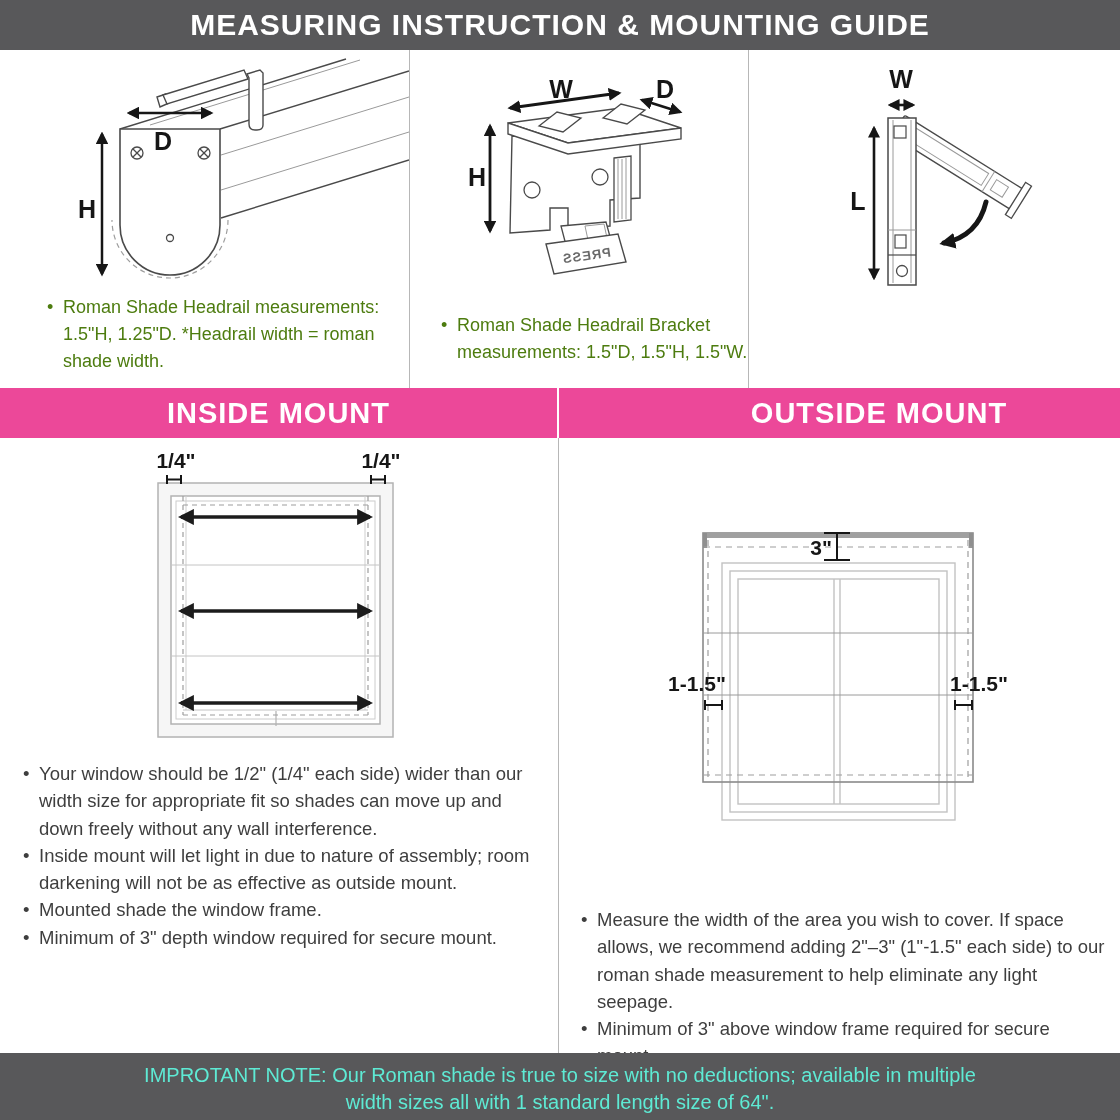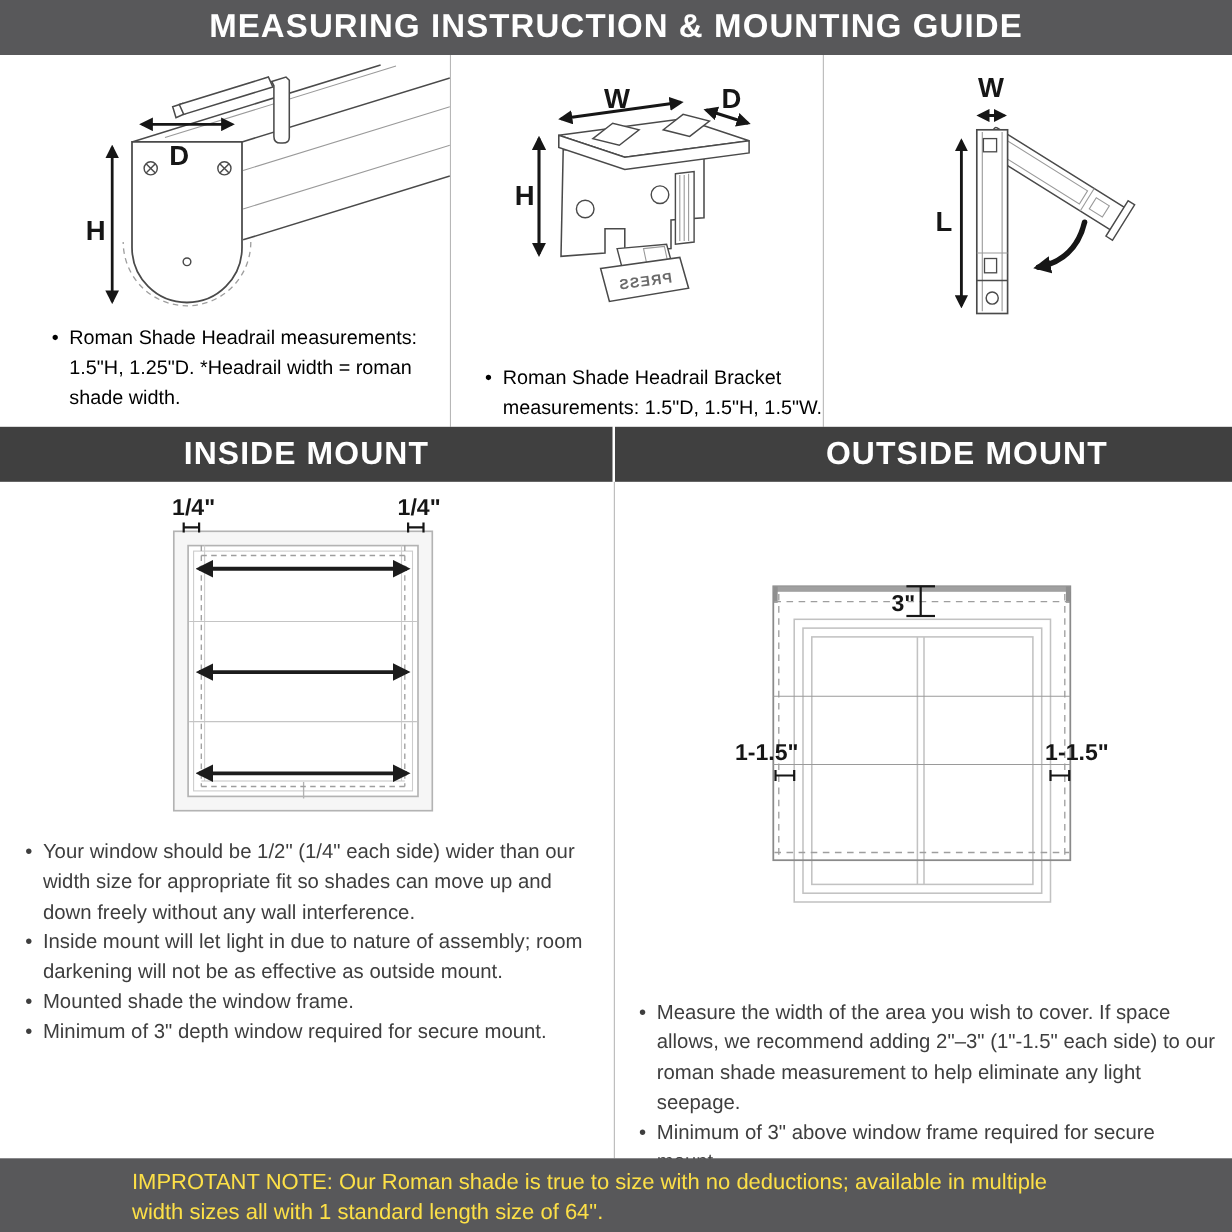--- a/index.html
+++ b/index.html
@@ -5,36 +5,36 @@
   html,body { margin:0; padding:0; background:#fff; }
   .poster { position:relative; width:1120px; height:1120px; background:#fff; overflow:hidden;
             font-family:"Liberation Sans","DejaVu Sans",sans-serif; color:#3e3e3e; }
   .abs { position:absolute; }
 
   
   .bar { position:absolute; background:#58585a; color:#fff; }
   .top-bar { left:0; top:0; width:1120px; height:50px; }
   .top-bar h1 { margin:0; font-size:30px; line-height:50px; text-align:center;
                 font-weight:700; letter-spacing:1px; color:#fff; }
-  .mount-bar { position:absolute; top:388px; height:50px; background:#404040; }
+  .mount-bar { position:absolute; top:388px; height:50px; background:#ec4899; }
   .mount-bar h2 { margin:0; font-size:29px; line-height:50px; text-align:center;
                   font-weight:700; letter-spacing:1px; color:#fff; }
   #bar-inside  { left:0; width:557px; }
   #bar-outside { left:559px; width:640px; }
   .bar-split { position:absolute; left:557px; top:388px; width:2px; height:50px; background:#fff; }
 
   .footer-bar { left:0; top:1053px; width:1120px; height:67px; }
   .footer-bar p { margin:0 auto; width:880px; padding-top:9px; font-size:20px; line-height:27px;
-                  color:#fde047; font-weight:400; }
+                  text-align:center; color:#5eead4; font-weight:400; }
 
   
   .vline { position:absolute; width:1px; background:#b7b7b7; }
 
   
-  .caption { position:absolute; margin:0; font-size:18px; line-height:27px; color:#000000;
+  .caption { position:absolute; margin:0; font-size:18px; line-height:27px; color:#4d7c0f;
              padding-left:17px; }
   .caption::before { content:"\2022"; position:absolute; left:1px; top:0; }
 
   
   .bullets { position:absolute; list-style:none; margin:0; padding:0;
              font-size:18.5px; line-height:27.3px; color:#3e3e3e; }
   .bullets li { position:relative; padding-left:17px; }
   .bullets li::before { content:"\2022"; position:absolute; left:1px; top:0; }
 
   
@@ -133,21 +133,21 @@
 
     <line x1="101" y1="58" x2="210" y2="43" stroke="#161616" stroke-width="2.8" marker-start="url(#ah-b)" marker-end="url(#ah-b)"></line>
     <text class="bl" x="152" y="48" text-anchor="middle">W</text>
 
     <line x1="233" y1="50" x2="271" y2="62" stroke="#161616" stroke-width="2.8" marker-start="url(#ah-b)" marker-end="url(#ah-b)"></line>
     <text class="bl" x="256" y="48" text-anchor="middle">D</text>
 
     <line x1="81" y1="76" x2="81" y2="181" stroke="#161616" stroke-width="2.8" marker-start="url(#ah-b)" marker-end="url(#ah-b)"></line>
     <text class="bl" x="68" y="136" text-anchor="middle">H</text>
   </svg>
-  <p class="caption abs" style="left:440px; top:330px; width:306px;">Roman Shade Headrail Bracket measurements: 1.5"D, 1.5"H, 1.5"W.</p>
+  <p class="caption abs" style="left:440px; top:312px; width:306px;">Roman Shade Headrail Bracket measurements: 1.5"D, 1.5"H, 1.5"W.</p>
 
   <svg class="abs" style="left:748px; top:50px;" width="372" height="246" viewBox="0 0 372 246">
     <defs>
       <marker id="ah-k" viewBox="0 0 10 10" refX="8" refY="5" markerWidth="4.6" markerHeight="4.6" orient="auto-start-reverse">
         <path d="M0,0 L10,5 L0,10 Z" fill="#161616"></path>
       </marker>
       <marker id="ah-kc" viewBox="0 0 10 10" refX="7" refY="5" markerWidth="3.2" markerHeight="3.2" orient="auto">
         <path d="M0,0 L10,5 L0,10 Z" fill="#161616"></path>
       </marker>
     </defs>

